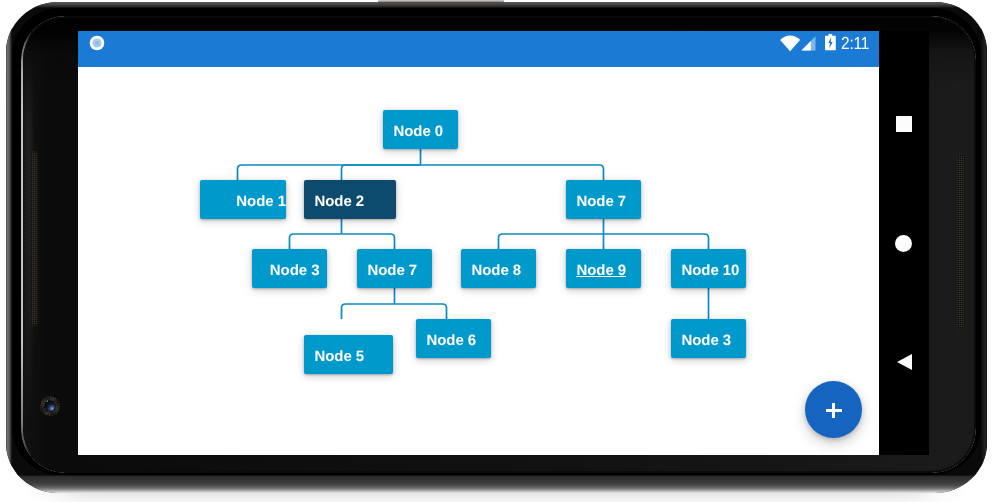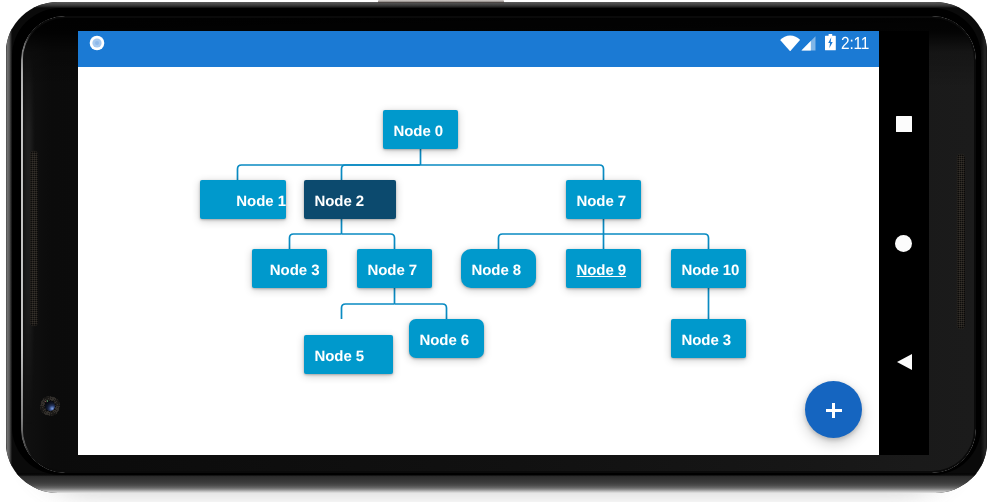--- a/index.html
+++ b/index.html
@@ -180,25 +180,25 @@
           <path d="M 630.5 273 L 630.5 288" stroke="#0a8bc2" stroke-width="1.7" fill="none" stroke-linecap="butt"></path>
         </svg>
 
       <div id="nodes">
           <div class="node" style="left: 305px; top: 79px; width: 75px; height: 39px; background: rgb(0, 153, 204); color: rgb(255, 255, 255);">Node 0</div>
           <div class="node" style="left: 122px; top: 149px; width: 86px; height: 39px; background: rgb(0, 153, 204); color: rgb(255, 255, 255); text-align: right;">Node 1</div>
           <div class="node" style="left: 226px; top: 149px; width: 92px; height: 39px; background: #0c4a6e; color: rgb(255, 255, 255);">Node 2</div>
           <div class="node" style="left: 488px; top: 149px; width: 75px; height: 39px; background: rgb(0, 153, 204); color: rgb(255, 255, 255);">Node 7</div>
           <div class="node" style="left: 174px; top: 218px; width: 75px; height: 39px; background: rgb(0, 153, 204); color: rgb(255, 255, 255); text-align: center;">Node 3</div>
           <div class="node" style="left: 279px; top: 218px; width: 75px; height: 39px; background: rgb(0, 153, 204); color: rgb(255, 255, 255);">Node 7</div>
-          <div class="node" style="left: 383px; top: 218px; width: 75px; height: 39px; background: rgb(0, 153, 204); color: rgb(255, 255, 255); border-radius: 10px;">Node 8</div>
+          <div class="node" style="left: 383px; top: 218px; width: 75px; height: 39px; background: rgb(0, 153, 204); color: rgb(255, 255, 255);">Node 8</div>
           <div class="node" style="left: 488px; top: 218px; width: 75px; height: 39px; background: rgb(0, 153, 204); color: rgb(255, 255, 255); text-decoration: underline;">Node 9</div>
           <div class="node" style="left: 593px; top: 218px; width: 75px; height: 39px; background: rgb(0, 153, 204); color: rgb(255, 255, 255);">Node 10</div>
           <div class="node" style="left: 226px; top: 304px; width: 89px; height: 39px; background: rgb(0, 153, 204); color: rgb(255, 255, 255);">Node 5</div>
-          <div class="node" style="left: 331px; top: 288px; width: 75px; height: 39px; background: rgb(0, 153, 204); color: rgb(255, 255, 255); border-radius: 7px;">Node 6</div>
+          <div class="node" style="left: 338px; top: 288px; width: 75px; height: 39px; background: rgb(0, 153, 204); color: rgb(255, 255, 255);">Node 6</div>
           <div class="node" style="left: 593px; top: 288px; width: 75px; height: 39px; background: rgb(0, 153, 204); color: rgb(255, 255, 255);">Node 3</div>
         </div>
 
       <div class="fab">
         <div class="fab-plus-h"></div>
         <div class="fab-plus-v"></div>
       </div>
     </div>
 
     <div class="navbar">

